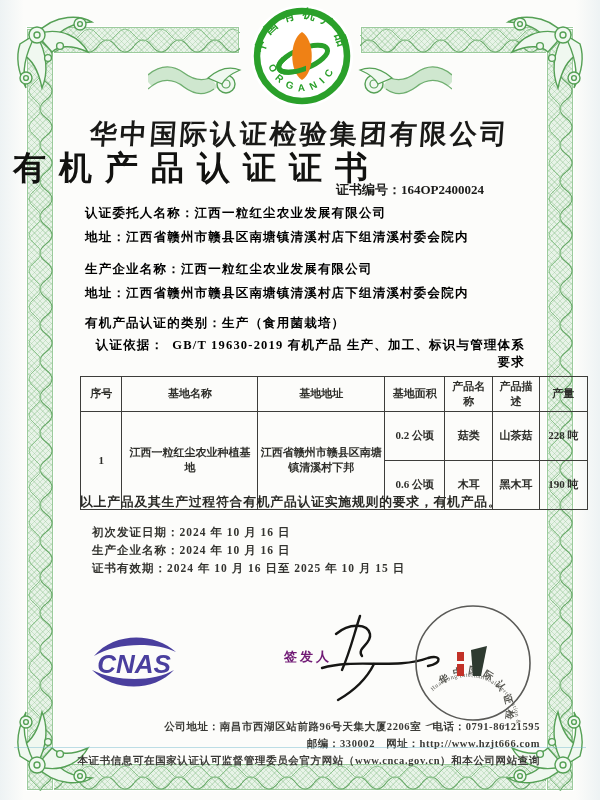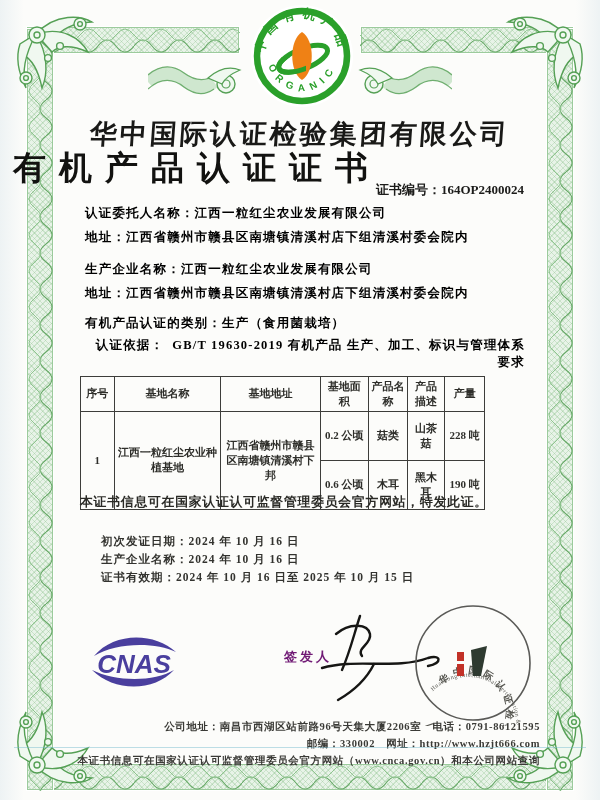--- a/index.html
+++ b/index.html
@@ -29,41 +29,41 @@
   .scroll.r{left:356px;top:60px;transform:scaleX(-1);}
 
   
   .org-logo{position:absolute;left:250px;top:4px;width:104px;height:104px;}
   .calligraphy{position:absolute;left:0;top:116px;width:600px;text-align:center;
     font-size:27px;font-weight:700;color:#191917;letter-spacing:3px;transform:skewX(-4deg);
     font-family:"DejaVu Serif","Liberation Serif",serif;}
   .cert-title{position:absolute;left:0;top:146px;width:600px;text-align:left;
     font-size:33px;font-weight:700;color:#121210;letter-spacing:13px;text-indent:13px;}
   .cert-no{position:absolute;left:0;top:181px;width:484px;text-align:right;
-    font-size:13px;font-weight:700;color:#1c1c1a;margin-left:40px;}
+    font-size:13px;font-weight:700;color:#1c1c1a;}
 
   
   .line{position:absolute;left:85px;width:440px;margin:0;font-size:12.5px;font-weight:600;
     color:#000000;letter-spacing:1.2px;}
   .l-client{top:205px;} .l-client-addr{top:229px;}
   .l-producer{top:261px;} .l-producer-addr{top:285px;}
   .l-category{top:315px;} .l-basis{top:337px;text-align:right;} .l-scope{top:358px;}
   .l-basis .val{margin-left:8px;}
 
   
-  table.scope{position:absolute;left:80px;top:376px;width:405px;border-collapse:collapse;
+  table.scope{position:absolute;left:80px;top:376px;width:508px;border-collapse:collapse;
     font-size:11px;color:#2e2e2a;}
   table.scope th, table.scope td{border:1px solid #3d3d3a;text-align:center;vertical-align:middle;
     padding:2px 2px;font-weight:600;line-height:1.35;}
   table.scope th{height:26px;}
   table.scope td.r{height:44px;}
 
   .statement{position:absolute;left:80px;top:494px;width:450px;margin:0;
     font-size:12.8px;font-weight:700;color:#2a2a26;letter-spacing:.8px;}
-  .dates p{position:absolute;left:85px;margin:16px;font-size:11.5px;font-weight:700;
+  .dates p{position:absolute;left:85px;margin:7px;font-size:11.5px;font-weight:700;
     color:#33332f;letter-spacing:1px;}
   .d0{top:518px;} .d1{top:536px;} .d2{top:554px;}
 
   
   .cnas-logo{position:absolute;left:88px;top:630px;width:92px;height:64px;}
   .cnas-text{position:absolute;left:190px;top:637px;font-family:"Liberation Sans",sans-serif;
     font-size:9.5px;line-height:12px;color:#4b4b48;font-weight:600;letter-spacing:.5px;}
   .signer{position:absolute;left:284px;top:648px;font-size:13px;font-weight:700;
     color:#701a75;letter-spacing:3px;}
   .signature{position:absolute;left:316px;top:608px;width:132px;height:96px;}
@@ -269,21 +269,21 @@
     </tr>
     <tr>
       <td class="r">0.6 公顷</td>
       <td class="r">木耳</td>
       <td class="r">黑木耳</td>
       <td class="r">190 吨</td>
     </tr>
   </tbody>
     </table>
 
-  <p class="statement">本证书信息可在国家认证认可监督管理委员会官方网站，特发此证。</p>
+  <p class="statement">以上产品及其生产过程符合有机产品认证实施规则的要求，有机产品。</p>
 
   <div class="dates">
     <p class="d0"><span>初次发证日期：</span><span>2024 年 10 月 16 日</span></p>
     <p class="d1"><span>生产企业名称：</span><span>2024 年 10 月 16 日</span></p>
     <p class="d2"><span>证书有效期：</span><span>2024 年 10 月 16 日至 2025 年 10 月 15 日</span></p>
   </div>
 
   <svg class="cnas-logo" viewBox="0 0 92 64">
     <path d="M6,26 C26,2 66,2 88,22 C68,12 28,12 6,26 Z" fill="#4a3f9e"></path>
     <path d="M4,40 C26,62 66,62 86,40 C66,52 28,52 4,40 Z" fill="#4a3f9e"></path>

